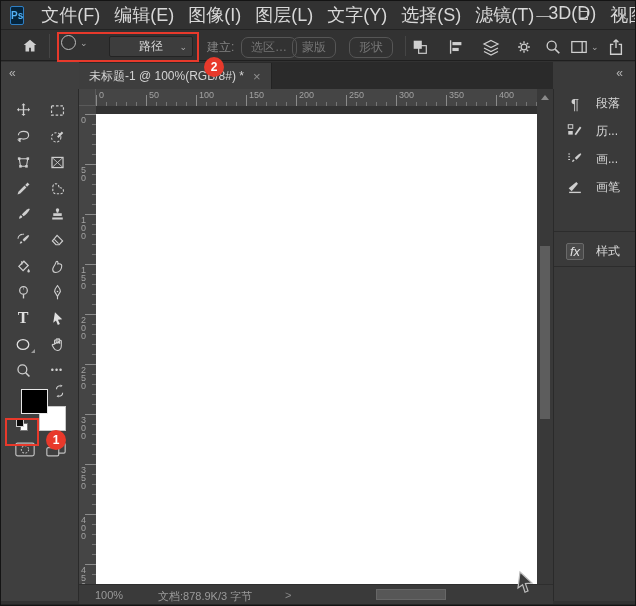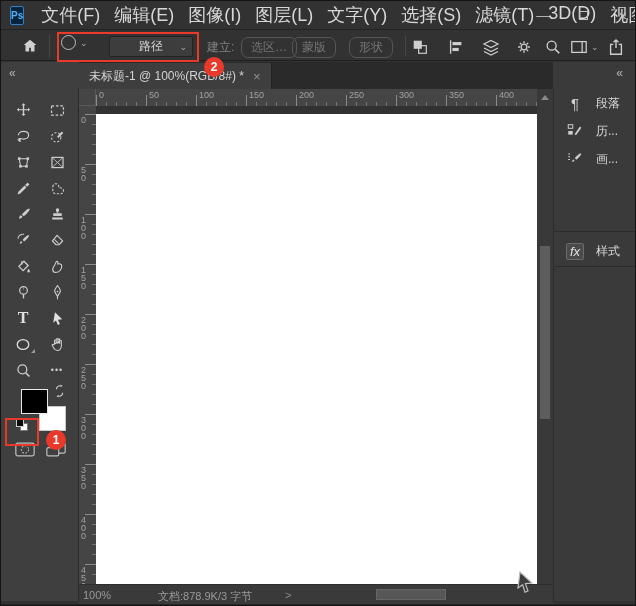--- a/index.html
+++ b/index.html
@@ -93,21 +93,21 @@
   .dock-item{display:flex;align-items:center;gap:9px;height:28px;padding-left:9px;color:#d8d8d8;font-size:12px;}
   .dock-ico{width:24px;height:20px;display:flex;align-items:center;justify-content:center;color:#cfcfcf;}
   #dock-sep1{position:absolute;left:0;top:142px;width:84px;height:1px;background:#2c2c2c;}
   #fx-item{position:absolute;left:0;top:150px;width:84px;border-bottom:1px solid #2c2c2c;padding-bottom:3px;}
   #fx-glyph{font-style:italic;font-size:13px;color:#e0e0e0;background:#4a4a4a;border:1px solid #6a6a6a;
             padding:0 3px;border-radius:2px;}
   #para-glyph{font-size:15px;}
   
   #statusbar{position:absolute;left:78px;top:583px;width:474px;height:20px;background:#3a3a3a;
              border-top:1px solid #2e2e2e;color:#9a9a9a;font-size:11px;}
-  #status-zoom{position:absolute;left:4px;top:4px;}
+  #status-zoom{position:absolute;left:16px;top:4px;}
   #status-doc{position:absolute;left:79px;top:4px;}
   #status-chev{position:absolute;left:206px;top:4px;color:#8a8a8a;}
   #h-thumb{position:absolute;left:297px;top:4px;width:70px;height:11px;background:#575757;border:1px solid #666;}
   #bottom-edge{position:absolute;left:0;top:603px;width:636px;height:3px;background:#272727;}
   
   .red-box{position:absolute;border:2px solid #e8392b;z-index:20;}
   #anno-box-options{left:56px;top:31px;width:142px;height:30px;}
   .badge{position:absolute;width:20px;height:20px;border-radius:50%;background:#e8392b;color:#fff;
          font-size:12px;font-weight:bold;display:flex;align-items:center;justify-content:center;z-index:21;}
   #badge-2{left:203px;top:56px;}
@@ -400,20 +400,29 @@
     <div class="dock-item">
       <span class="dock-ico">
         <svg width="18" height="18" viewBox="0 0 20 20">
             <path d="M16 3.5c-2.2 1-4.8 3.5-6.2 5.5l1.7 1.7c2-1.4 4.5-4 5.5-6.2z" fill="#cfcfcf"></path>
             <path d="M8.3 10.5c-1 .4-1.4 1.4-1.6 2.8 1.4-.2 2.4-.6 2.8-1.6z" fill="#cfcfcf"></path>
             <path d="M2.5 4.5h2M2.5 7.5h2M2.5 10.5h2" stroke="#cfcfcf" stroke-width="1.2"></path>
           </svg>
       </span>
       <span>画...</span>
     </div>
+    <div class="dock-item">
+      <span class="dock-ico">
+        <svg width="18" height="18" viewBox="0 0 20 20">
+            <path d="M3 11.5l8.5-7 1.8 1.8-7 8.5z" fill="#cfcfcf"></path>
+            <path d="M3.5 16h13" stroke="#cfcfcf" stroke-width="1.5"></path>
+          </svg>
+      </span>
+      <span>画笔</span>
+    </div>
     <div id="dock-sep1"></div>
     <div class="dock-item" id="fx-item">
       <span class="dock-ico">
           <span id="fx-glyph">fx</span>
         </span>
       <span>样式</span>
     </div>
   </div>
 
   <div id="statusbar">

